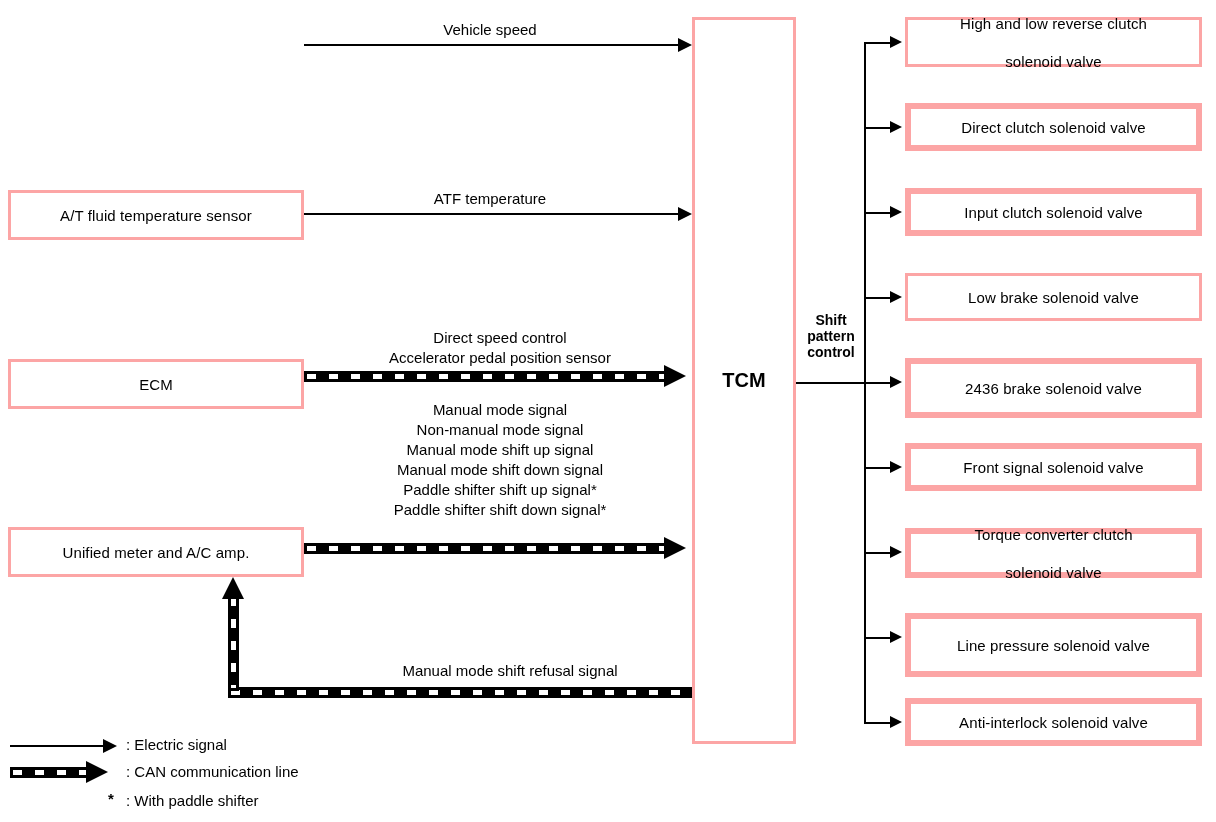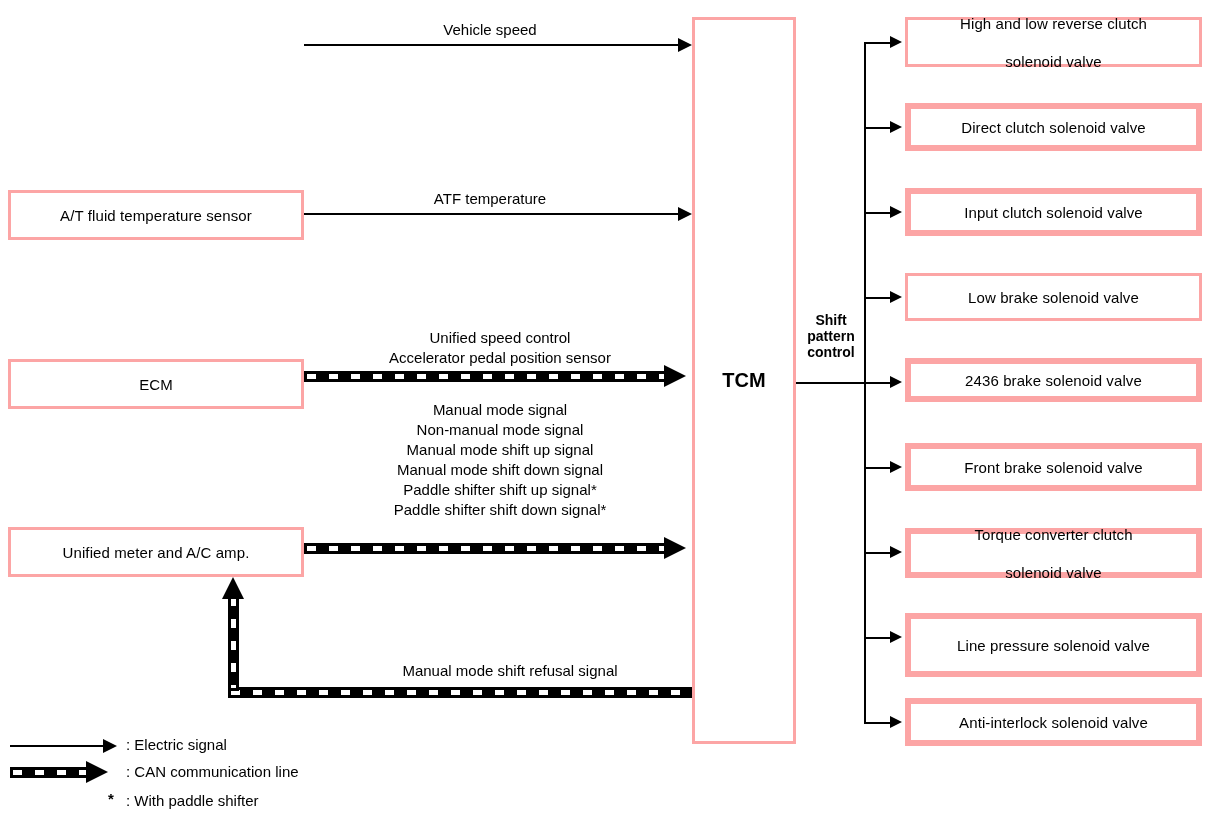--- a/index.html
+++ b/index.html
@@ -176,21 +176,21 @@
   <div class="arrow-r" style="left:678px; top:38px;"></div>
   <div class="label" style="left:370px; top:20px; width:240px;">Vehicle speed</div>
 
   <div class="hline" style="left:304px; top:213px; width:374px;"></div>
   <div class="arrow-r" style="left:678px; top:207px;"></div>
   <div class="label" style="left:370px; top:189px; width:240px;">ATF temperature</div>
 
   <div class="can-h" style="left:304px; top:371px; width:362px;"></div>
   <div class="can-arrow-r" style="left:664px; top:365px;"></div>
   <div class="label block" style="left:330px; top:328px; width:340px;">
-    <div>Unified speed control</div>
+    <div>Direct speed control</div>
     <div>Accelerator pedal position sensor</div>
   </div>
 
   <div class="can-h" style="left:304px; top:543px; width:362px;"></div>
   <div class="can-arrow-r" style="left:664px; top:537px;"></div>
   <div class="label block" style="left:330px; top:400px; width:340px;">
     <div>Manual mode signal</div>
     <div>Non-manual mode signal</div>
     <div>Manual mode shift up signal</div>
     <div>Manual mode shift down signal</div>
@@ -234,28 +234,28 @@
   </div>
 
   <div class="hline" style="left:864px; top:297px; width:28px;"></div>
   <div class="arrow-r small" style="left:890px; top:291px;"></div>
   <div class="box thick" style="left:905px; top:273px; width:297px; height:48px;">
     <span>Low brake solenoid valve</span>
   </div>
 
   <div class="hline" style="left:864px; top:382px; width:28px;"></div>
   <div class="arrow-r small" style="left:890px; top:376px;"></div>
-  <div class="box" style="left:905px; top:358px; width:297px; height:44px;">
+  <div class="box" style="left:905px; top:358px; width:297px; height:60px;">
     <span>2436 brake solenoid valve</span>
   </div>
 
   <div class="hline" style="left:864px; top:467px; width:28px;"></div>
   <div class="arrow-r small" style="left:890px; top:461px;"></div>
   <div class="box" style="left:905px; top:443px; width:297px; height:48px;">
-    <span>Front brake solenoid valve</span>
+    <span>Front signal solenoid valve</span>
   </div>
 
   <div class="hline" style="left:864px; top:552px; width:28px;"></div>
   <div class="arrow-r small" style="left:890px; top:546px;"></div>
   <div class="box" style="left:905px; top:528px; width:297px; height:50px;">
     <span>
       <span>Torque converter clutch</span><br>
       <span>solenoid valve</span>
     </span>
   </div>

